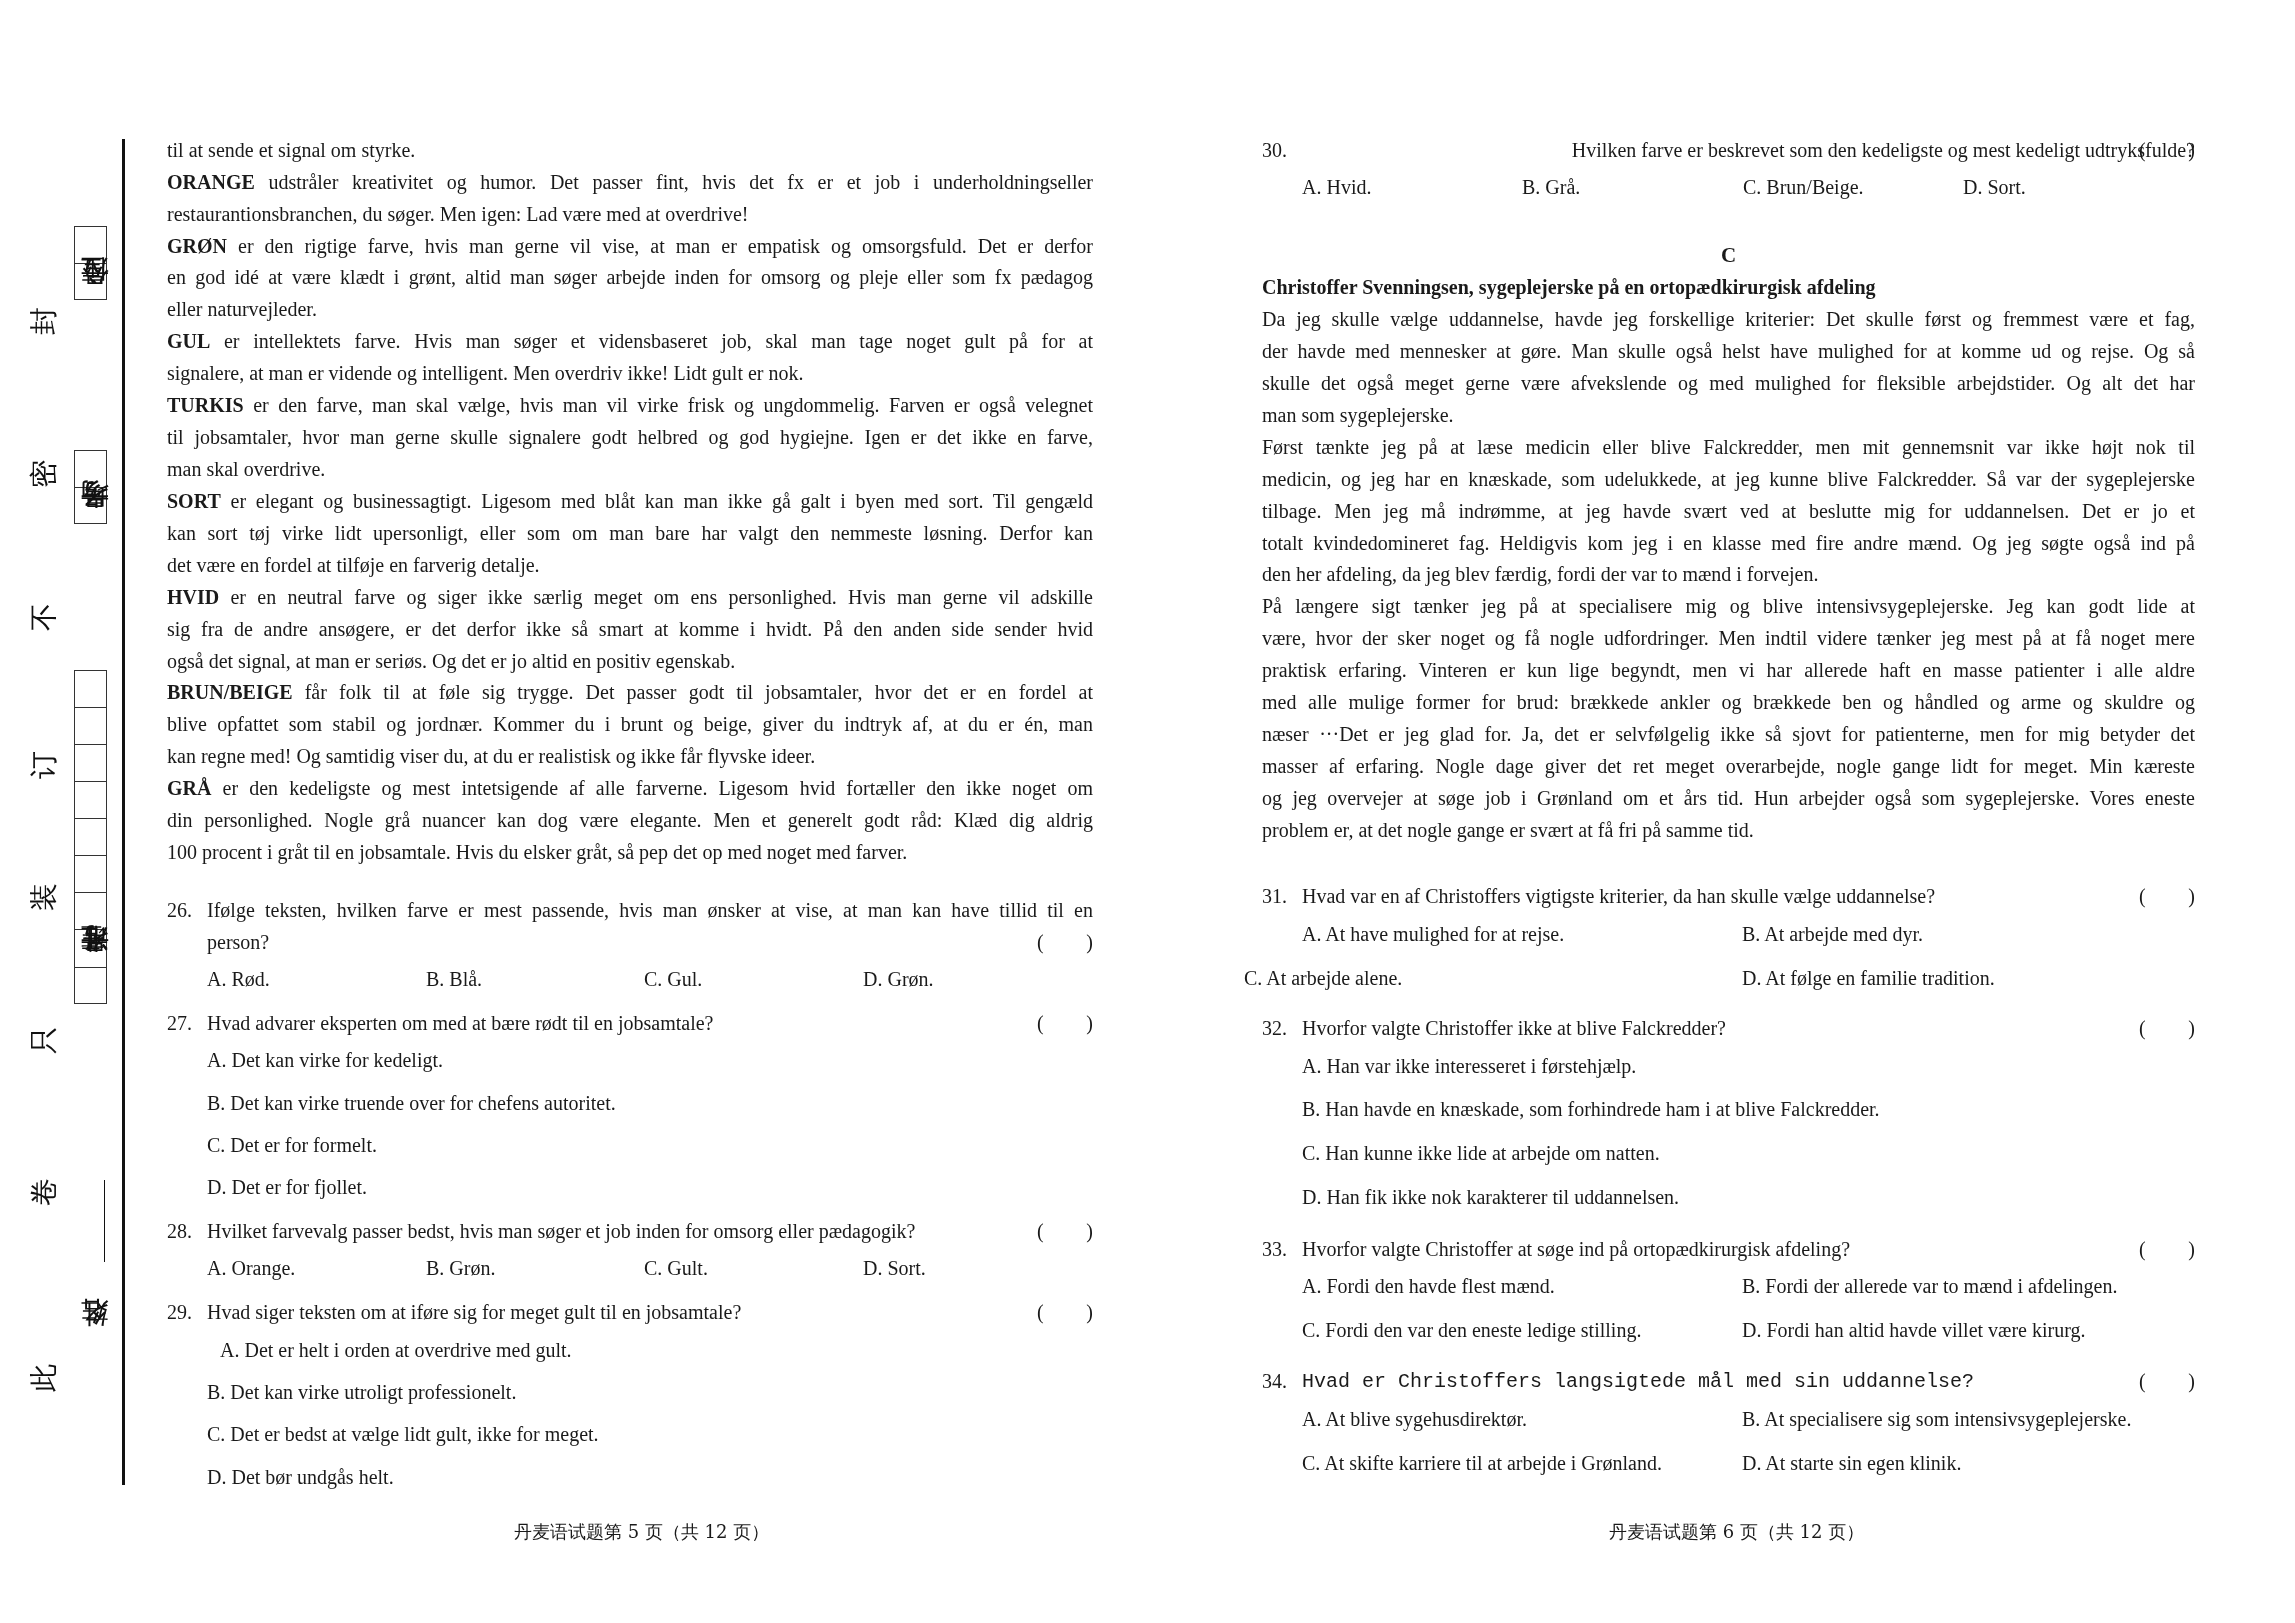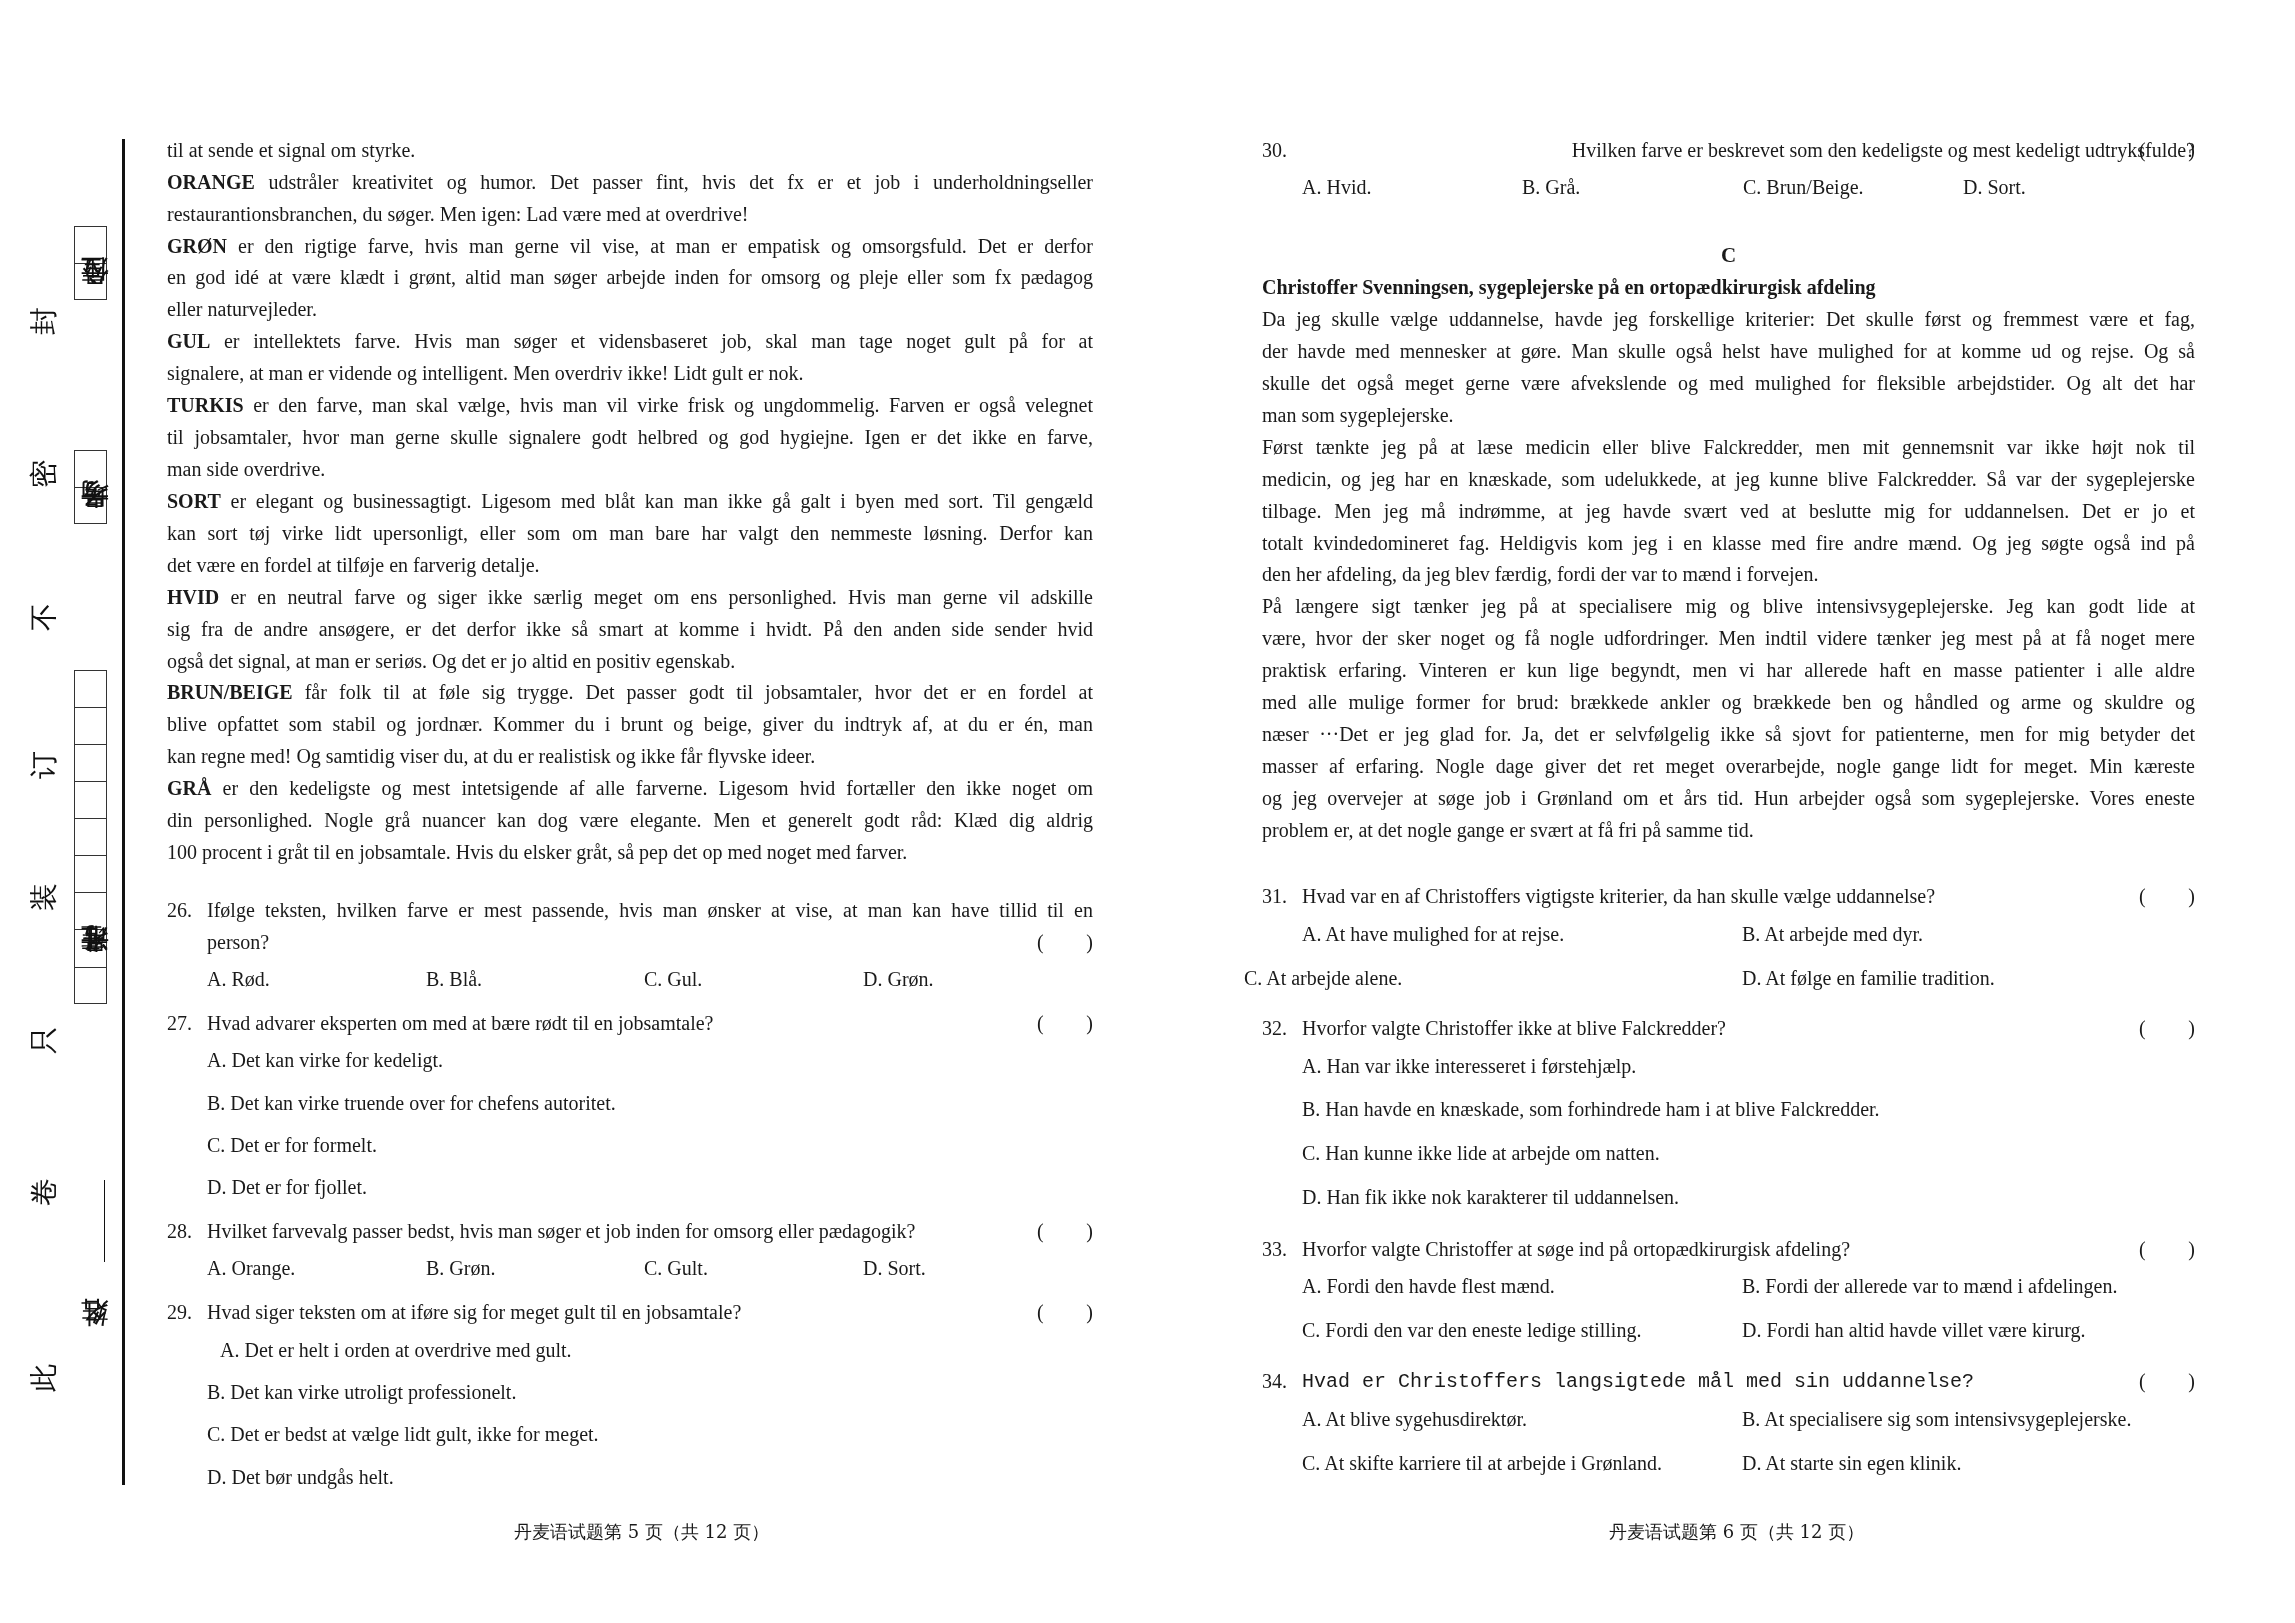--- a/index.html
+++ b/index.html
@@ -69,21 +69,21 @@
       <div class="line just" style="left:167px; top:266px; width:926px;"><span>en god idé at være klædt i grønt, altid man søger arbejde inden for omsorg og pleje eller som fx pædagog</span></div>
       <div class="line" style="left:167px; top:298px; width:926px;"><span>eller naturvejleder.</span></div>
     </div>
     <div>
       <div class="line just" style="left:167px; top:330px; width:926px;"><span class="b">GUL</span><span> er intellektets farve.  Hvis man søger et vidensbaseret job, skal man tage noget gult på for at</span></div>
       <div class="line" style="left:167px; top:362px; width:926px;"><span>signalere, at man er vidende og intelligent. Men overdriv ikke! Lidt gult er nok.</span></div>
     </div>
     <div>
       <div class="line just" style="left:167px; top:394px; width:926px;"><span class="b">TURKIS</span><span> er den farve, man skal vælge, hvis man vil virke frisk og ungdommelig. Farven er også velegnet</span></div>
       <div class="line just" style="left:167px; top:426px; width:926px;"><span>til jobsamtaler, hvor man gerne skulle signalere godt helbred og god hygiejne. Igen er det ikke en farve,</span></div>
-      <div class="line" style="left:167px; top:458px; width:926px;"><span>man side overdrive.</span></div>
+      <div class="line" style="left:167px; top:458px; width:926px;"><span>man skal overdrive.</span></div>
     </div>
     <div>
       <div class="line just" style="left:167px; top:490px; width:926px;"><span class="b">SORT</span><span> er elegant og businessagtigt. Ligesom med blåt kan man ikke gå galt i byen med sort. Til gengæld</span></div>
       <div class="line just" style="left:167px; top:522px; width:926px;"><span>kan sort tøj virke lidt upersonligt, eller som om man bare har valgt den nemmeste løsning. Derfor kan</span></div>
       <div class="line" style="left:167px; top:554px; width:926px;"><span>det være en fordel at tilføje en farverig detalje.</span></div>
     </div>
     <div>
       <div class="line just" style="left:167px; top:586px; width:926px;"><span class="b">HVID</span><span> er en neutral farve og siger ikke særlig meget om ens personlighed. Hvis man gerne vil adskille</span></div>
       <div class="line just" style="left:167px; top:618px; width:926px;"><span>sig fra de andre ansøgere, er det derfor ikke så smart at komme i hvidt. På den anden side sender hvid</span></div>
       <div class="line" style="left:167px; top:650px; width:926px;"><span>også det signal, at man er seriøs. Og det er jo altid en positiv egenskab.</span></div>

